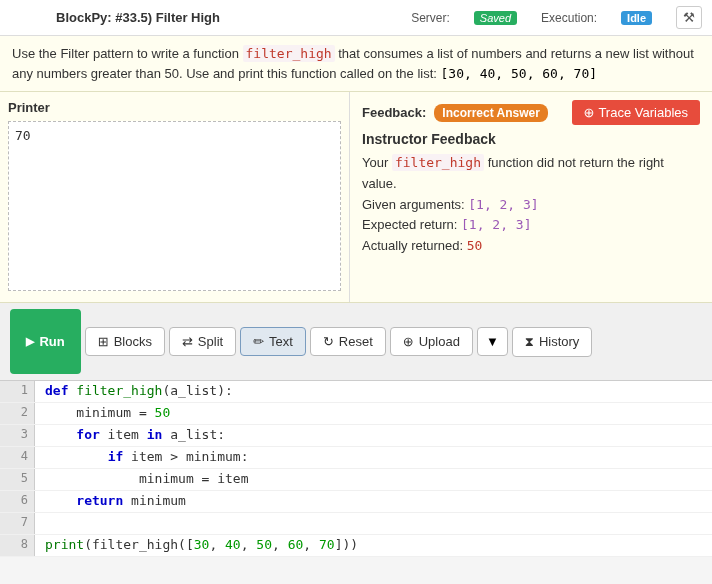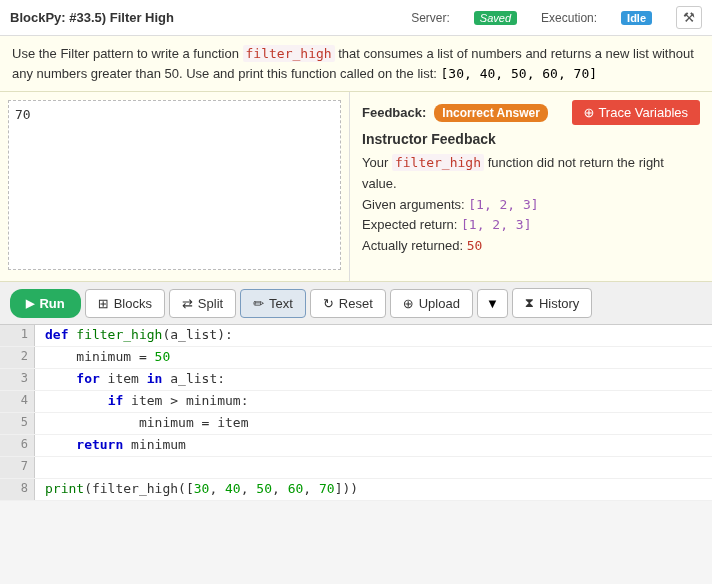--- a/index.html
+++ b/index.html
@@ -6,21 +6,21 @@
     body { font-family: Arial, sans-serif; font-size: 13px; background: #f5f5f5; width: 712px; }
 
     .top-bar {
       background: #fff;
       border-bottom: 1px solid #ddd;
       padding: 6px 10px;
       display: flex;
       justify-content: space-between;
       align-items: center;
     }
-    .top-bar-title { font-weight: bold; font-size: 13px; color: #333; }
+    .top-bar-title { font-weight: bold; font-size: 13px; color: #333; margin-left: 46px; }
     .server-info { display: flex; align-items: center; gap: 24px; font-size: 12px; color: #555; }
     .badge-saved { background: #27ae60; color: #fff; padding: 1px 6px; border-radius: 3px; font-size: 11px; font-style: italic; }
     .badge-idle { background: #3498db; color: #fff; padding: 1px 6px; border-radius: 3px; font-size: 11px; font-weight: bold; }
     .wrench-btn { background: #fff; border: 1px solid #ccc; border-radius: 3px; padding: 3px 6px; cursor: pointer; color: #555; }
 
     .description {
       background: #fffef0;
       padding: 8px 12px;
       font-size: 13px;
       color: #333;
@@ -86,22 +86,22 @@
       align-items: center;
       gap: 4px;
       padding: 6px 10px;
       background: #f0f0f0;
       border-bottom: 1px solid #ccc;
     }
     .btn-run {
       background: #27ae60;
       color: #fff;
       border: none;
-      padding: 7px 16px;
-      border-radius: 12px;
+      padding: 25px 16px;
+      border-radius: 4px;
       cursor: pointer;
       font-size: 13px;
       font-weight: bold;
       display: flex;
       align-items: center;
       gap: 5px;
     }
     .btn-run::before { content: '▶'; font-size: 11px; }
     .btn-toolbar {
       background: #fff;
@@ -177,20 +177,21 @@
 <div class="description">
   <span>Use the Filter pattern to write a function</span>
   <span class="code-inline">filter_high</span>
   <span>that consumes a list of numbers and returns a new list without any numbers greater than 50. Use and print this function called on the list:</span>
   <span class="list-code">[30, 40, 50, 60, 70]</span>
 </div>
 
 <div class="middle-section">
 
   <div class="printer-panel">
+    <div class="panel-title">Printer</div>
     <textarea class="printer-output" readonly="" style="">70</textarea>
   </div>
 
   <div class="feedback-panel">
     <div class="feedback-header">
       <span class="feedback-label">Feedback:</span>
       <span class="badge-incorrect">Incorrect Answer</span>
       <button class="trace-btn">
         <span>⊕</span>
         <span>Trace Variables</span>

